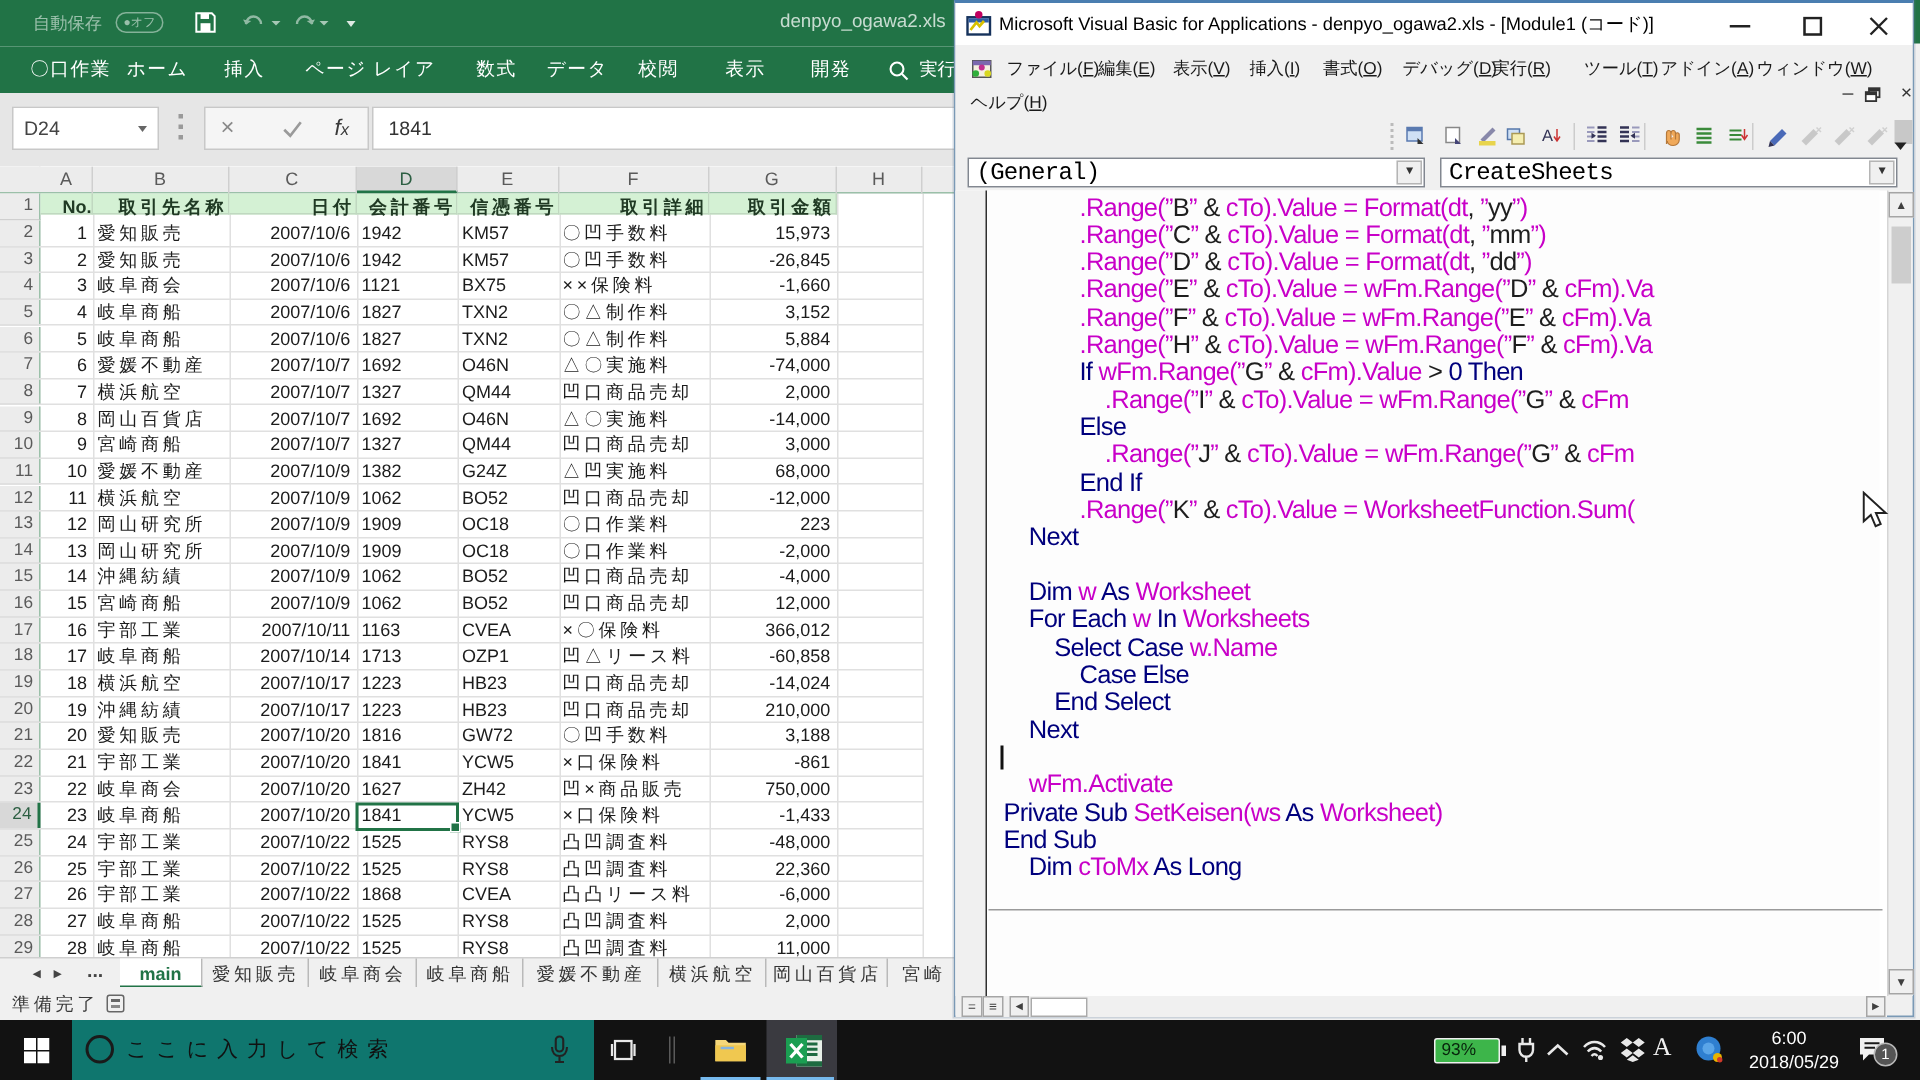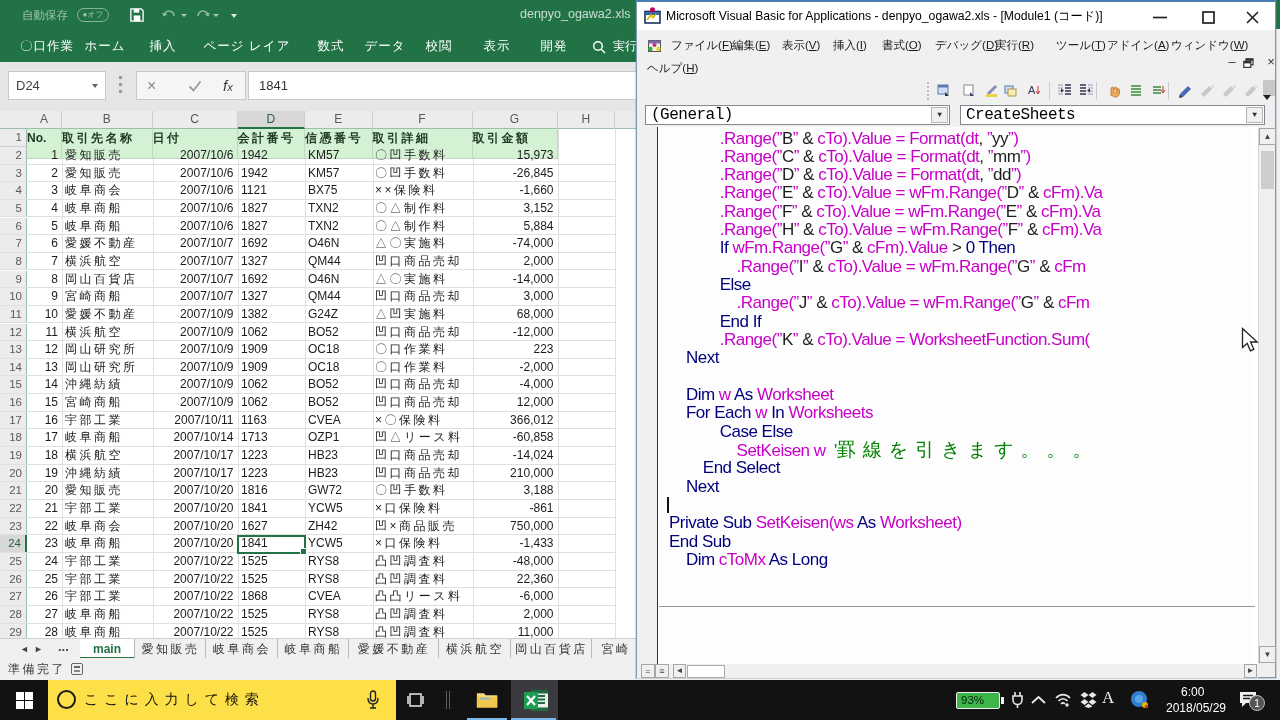--- a/index.html
+++ b/index.html
@@ -16,21 +16,21 @@
 
 #grid{position:absolute;left:0;top:111px;width:1280px;height:527px;background:#fff;overflow:hidden}
 .colhdrs{position:absolute;left:0;top:0;width:1280px;height:17.6px;background:#ececec;border-bottom:1px solid #9bc0a9}
 .ch{position:absolute;top:0;height:17.6px;line-height:17.5px;text-align:center;font-size:12px;color:#5a5a5a;border-right:1px solid #cfcfcf}
 .ch.sel{background:#d8d8d8;color:#2d5f43;border-bottom:2px solid #217346}
 .corner{position:absolute;left:0;top:0;width:27px;height:17.6px;background:#ececec;border-right:1px solid #cfcfcf}
 .corner:after{content:"";position:absolute;right:2px;bottom:2px;border-left:11px solid transparent;border-bottom:11px solid #b5b5b5}
 .rn{position:absolute;left:0;width:27px;height:17.66px;background:#ececec;border-bottom:1px solid #cfcfcf;border-right:1px solid #9bc0a9;font-size:11.5px;color:#5a5a5a;text-align:right;padding-right:4px;line-height:17.5px}
 .rn.sel{background:#d8d8d8;color:#2d5f43;border-right:2px solid #217346}
 .hrow{position:absolute;height:17.66px}
-.hc{position:absolute;top:0;height:30px;line-height:18px;text-align:left;font-size:12px;font-weight:bold;color:#203a24;background:#d4f1d4;border-right:1px solid #c0d8c0;border-bottom:1px solid #c0d8c0}
+.hc{position:absolute;top:0;height:14px;line-height:18px;text-align:right;font-size:12px;font-weight:bold;color:#203a24;background:#d4f1d4;border-right:1px solid #c0d8c0;border-bottom:1px solid #c0d8c0}
 .drow{position:absolute;left:0;width:616px;height:17.66px;line-height:17.66px;font-size:12px;color:#1c1c1c;border-bottom:1px solid #e0e0e0}
 .drow div{position:absolute;top:0;height:17.66px;line-height:17.9px;overflow:hidden;white-space:nowrap}
 .ca{left:27px;width:31px;text-align:right}
 .cb{left:65px;width:87px}
 .cc{left:152.5px;width:81px;text-align:right}
 .cd{left:241px;width:63px}
 .ce{left:308px;width:64px}
 .cf{left:375px;width:97px}
 .cg{left:472.5px;width:81px;text-align:right}
 .gvl{position:absolute;top:17.6px;width:1px;background:#e0e0e0;height:509px}
@@ -57,21 +57,21 @@
 .cl{position:relative;height:18.33px;line-height:18.33px;font-family:Liberation Sans, sans-serif;font-size:17px;letter-spacing:-0.5px;white-space:pre;color:#C800C8}
 .vm{color:#C800C8}.vk{color:#00007D}.vs{color:#1e1e1e}.vb{color:#1e1e1e}.vc{color:#008000}
 .vj{letter-spacing:7px;font-size:19px}
 #vscroll{position:absolute;right:0;top:125px;width:17px;height:537px;background:#f0f0f0;border-left:1px solid #d5d5d5}
 #hscroll{position:absolute;left:0;top:662px;width:621px;height:14px;background:#f0f0f0}
 .sbtn{position:absolute;background:#f0f0f0;border:1px solid #a5a5a5;text-align:center;color:#404040}
 .mi{position:absolute;top:8px;font-size:11.5px;color:#1a1a1a;white-space:nowrap}
 .ti{position:absolute;top:5px}
 
 #taskbar{position:absolute;left:0;top:680px;width:1280px;height:40px;background:#121212;color:#fff;z-index:50}
-#search{position:absolute;left:48px;top:0;width:348px;height:40px;background:#fde047;color:#111;font-size:13px}
+#search{position:absolute;left:48px;top:0;width:348px;height:40px;background:#0f766e;color:#111;font-size:13px}
 </style></head>
 <body>
 <div id="root">
 
 <div id="xl">
 <div id="xl-title">
  <span style="position:absolute;left:22px;top:8px;font-size:11.5px;color:rgba(255,255,255,.55);letter-spacing:0" class="j">自動保存</span>
  <span style="position:absolute;left:77px;top:8px;width:32px;height:14px;border:1px solid rgba(255,255,255,.45);border-radius:7px;color:rgba(255,255,255,.55);font-size:8px;line-height:12px;text-align:center">●<i class="j" style="letter-spacing:0">オフ</i></span>
  <svg style="position:absolute;left:129px;top:7px" width="16" height="16" viewBox="0 0 17 17">
           <path d="M2 2h11l2 2v11H2z" fill="none" stroke="#fff" stroke-width="1.4"></path>
@@ -582,25 +582,26 @@
 <div class="cl">            <span class="vk">If</span> <span class="vm">wFm</span><span class="vm">.</span><span class="vm">Range</span><span class="vm">(</span><span class="vm">”</span><span class="vs">G</span><span class="vm">”</span> <span class="vb">&amp;</span> <span class="vm">cFm</span><span class="vm">)</span><span class="vm">.</span><span class="vm">Value</span> <span class="vb">&gt;</span> <span class="vk">0</span> <span class="vk">Then</span></div>
 <div class="cl">                <span class="vm">.</span><span class="vm">Range</span><span class="vm">(</span><span class="vm">”</span><span class="vs">I</span><span class="vm">”</span> <span class="vb">&amp;</span> <span class="vm">cTo</span><span class="vm">)</span><span class="vm">.</span><span class="vm">Value</span> <span class="vm">=</span> <span class="vm">wFm</span><span class="vm">.</span><span class="vm">Range</span><span class="vm">(</span><span class="vm">”</span><span class="vs">G</span><span class="vm">”</span> <span class="vb">&amp;</span> <span class="vm">cFm</span></div>
 <div class="cl">            <span class="vk">Else</span></div>
 <div class="cl">                <span class="vm">.</span><span class="vm">Range</span><span class="vm">(</span><span class="vm">”</span><span class="vs">J</span><span class="vm">”</span> <span class="vb">&amp;</span> <span class="vm">cTo</span><span class="vm">)</span><span class="vm">.</span><span class="vm">Value</span> <span class="vm">=</span> <span class="vm">wFm</span><span class="vm">.</span><span class="vm">Range</span><span class="vm">(</span><span class="vm">”</span><span class="vs">G</span><span class="vm">”</span> <span class="vb">&amp;</span> <span class="vm">cFm</span></div>
 <div class="cl">            <span class="vk">End</span> <span class="vk">If</span></div>
 <div class="cl">            <span class="vm">.</span><span class="vm">Range</span><span class="vm">(</span><span class="vm">”</span><span class="vs">K</span><span class="vm">”</span> <span class="vb">&amp;</span> <span class="vm">cTo</span><span class="vm">)</span><span class="vm">.</span><span class="vm">Value</span> <span class="vm">=</span> <span class="vm">WorksheetFunction</span><span class="vm">.</span><span class="vm">Sum</span><span class="vm">(</span></div>
 <div class="cl">    <span class="vk">Next</span></div>
 <div class="cl">&nbsp;</div>
 <div class="cl">    <span class="vk">Dim</span> <span class="vm">w</span> <span class="vk">As</span> <span class="vm">Worksheet</span></div>
 <div class="cl">    <span class="vk">For</span> <span class="vk">Each</span> <span class="vm">w</span> <span class="vk">In</span> <span class="vm">Worksheets</span></div>
+<div class="cl">        <span class="vk">Select</span> <span class="vk">Case</span> <span class="vm">w</span><span class="vm">.</span><span class="vm">Name</span></div>
 <div class="cl">            <span class="vk">Case</span> <span class="vk">Else</span></div>
-<div class="cl">                <span class="vm">SetKeisen</span> <span class="vm">w</span>  <span class="vc">'</span><span class="vc vj">罫線を引きます。。。</span></div>
 <div class="cl">        <span class="vk">End</span> <span class="vk">Select</span></div>
 <div class="cl">    <span class="vk">Next</span></div>
 <div class="cl">&nbsp;</div>
+<div class="cl">    <span class="vm">wFm</span><span class="vm">.</span><span class="vm">Activate</span></div>
 <div class="cl"><span class="vk">Private</span> <span class="vk">Sub</span> <span class="vm">SetKeisen</span><span class="vm">(</span><span class="vm">ws</span> <span class="vk">As</span> <span class="vm">Worksheet</span><span class="vm">)</span></div>
 <div class="cl"><span class="vk">End</span> <span class="vk">Sub</span></div>
 <div class="cl">    <span class="vk">Dim</span> <span class="vm">cToMx</span> <span class="vk">As</span> <span class="vk">Long</span></div> 
         </div>
  <div style="position:absolute;left:22px;top:479px;width:596px;height:1px;background:#9a9a9a"></div>
  <div style="position:absolute;left:30px;top:370px;width:1.6px;height:16px;background:#111"></div>
 </div>
 <div id="vscroll">
  <div class="sbtn" style="left:0;top:1px;width:17px;height:17px;font-size:8px;line-height:15px">▲</div>
  <div style="position:absolute;left:2px;top:24px;width:13px;height:38px;background:#cdcdcd"></div>

